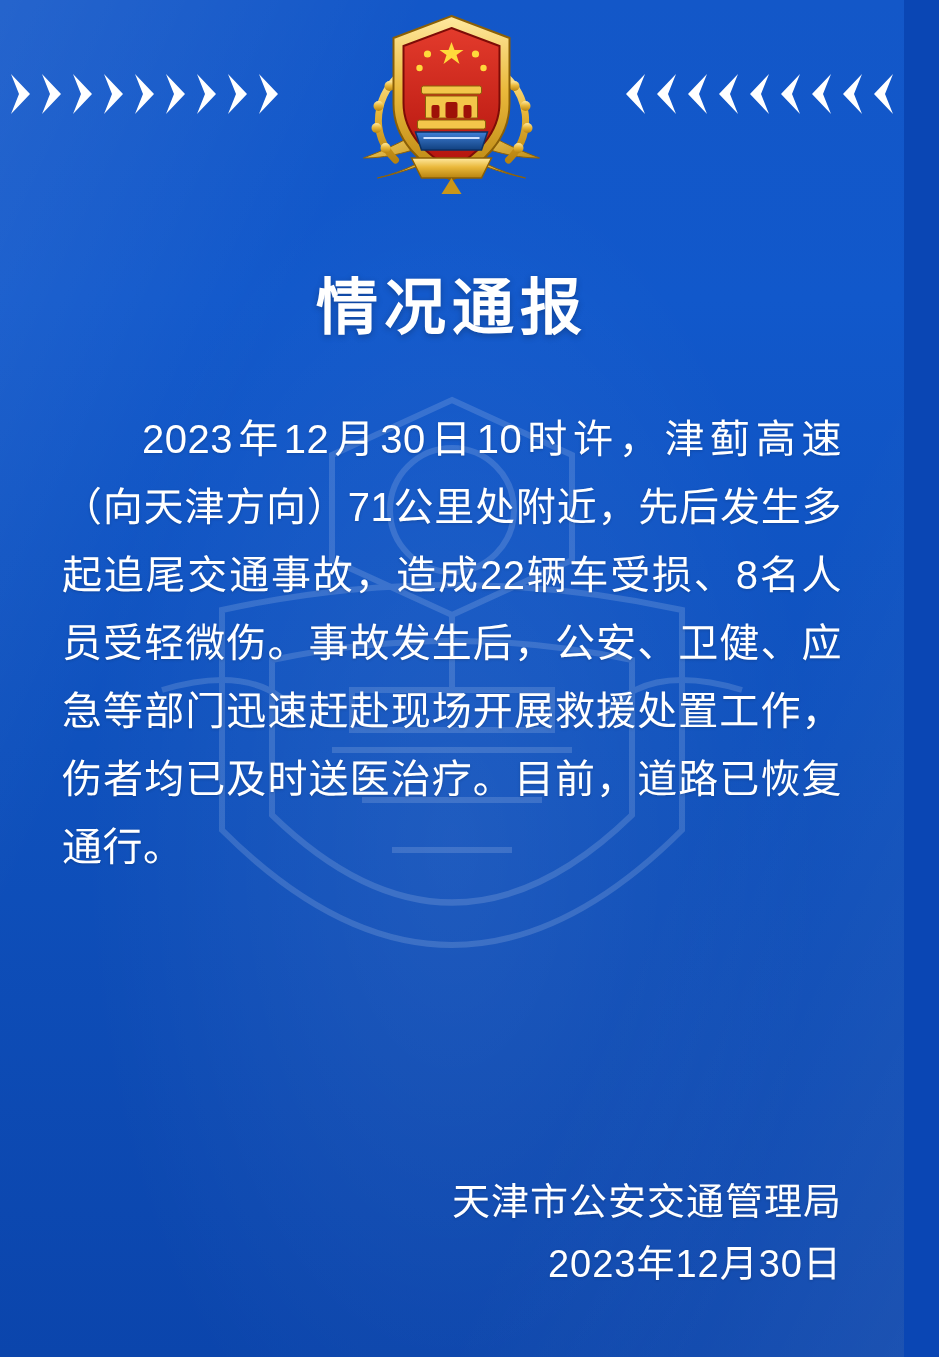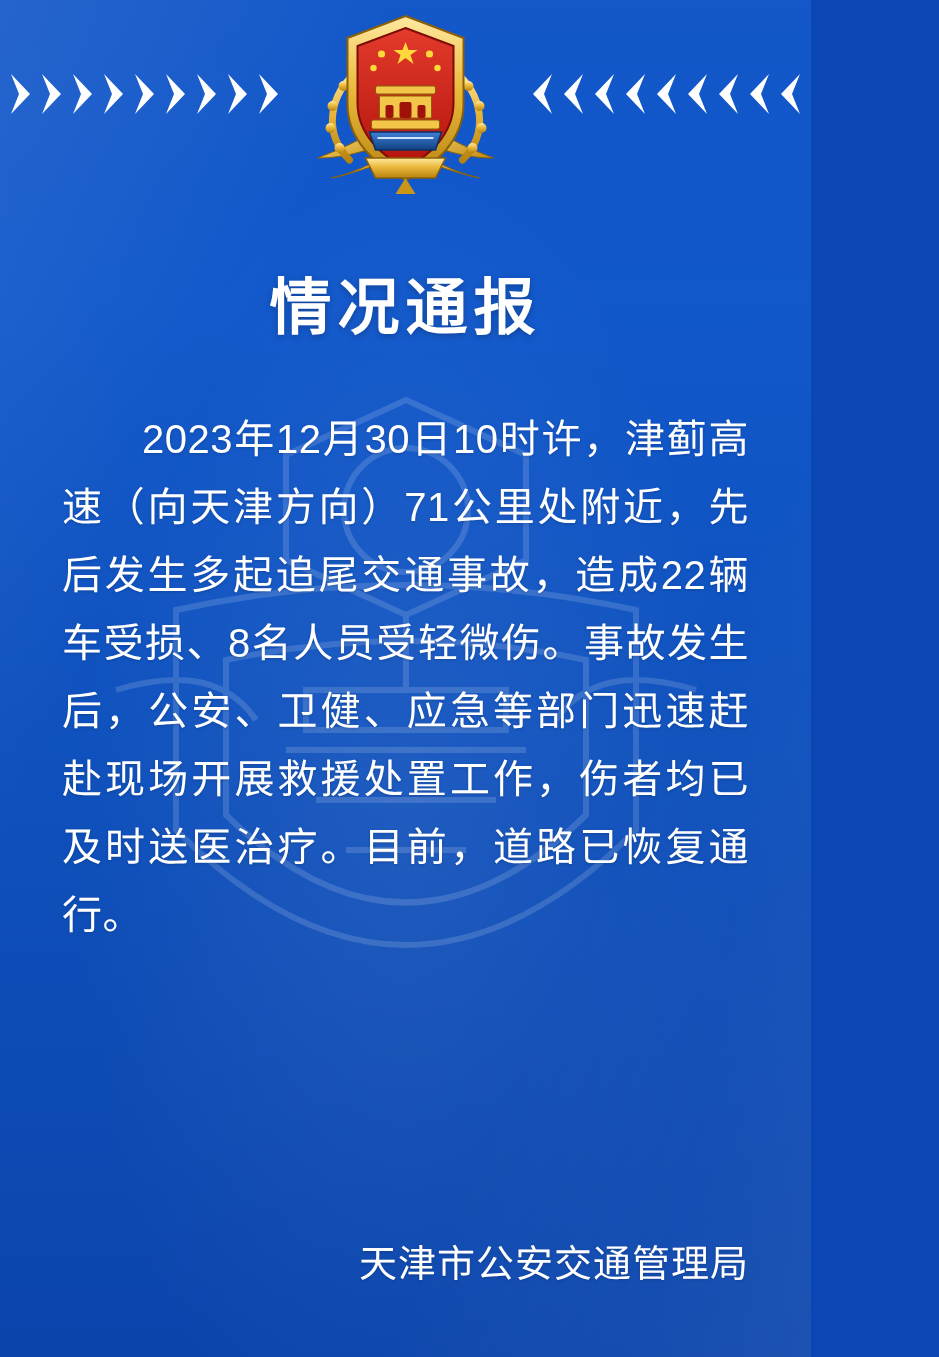--- a/index.html
+++ b/index.html
@@ -9,21 +9,21 @@
   }
   body {
     width: 939px;
     height: 1357px;
     overflow: hidden;
     font-family: "Liberation Sans", "DejaVu Sans", sans-serif;
   }
 
   .poster {
     position: relative;
-    width: 811px;
+    width: 904px;
     height: 1357px;
     background:
       linear-gradient(180deg, #1357c8 0%, #1158cb 22%, #0f51bd 55%, #0b45ac 100%);
     overflow: hidden;
   }
 
   
   .sheen {
     position: absolute;
     inset: 0;
@@ -275,15 +275,16 @@
   </div>
 
   <h1 class="title">情况通报</h1>
 
   <div class="content">
     <p class="para">2023年12月30日10时许，津蓟高速（向天津方向）71公里处附近，先后发生多起追尾交通事故，造成22辆车受损、8名人员受轻微伤。事故发生后，公安、卫健、应急等部门迅速赶赴现场开展救援处置工作，伤者均已及时送医治疗。目前，道路已恢复通行。</p>
   </div>
 
   <div class="signature">
     <div>天津市公安交通管理局</div>
+    <div>2023年12月30日</div>
   </div>
 
 </div>
 
 </body></html>

